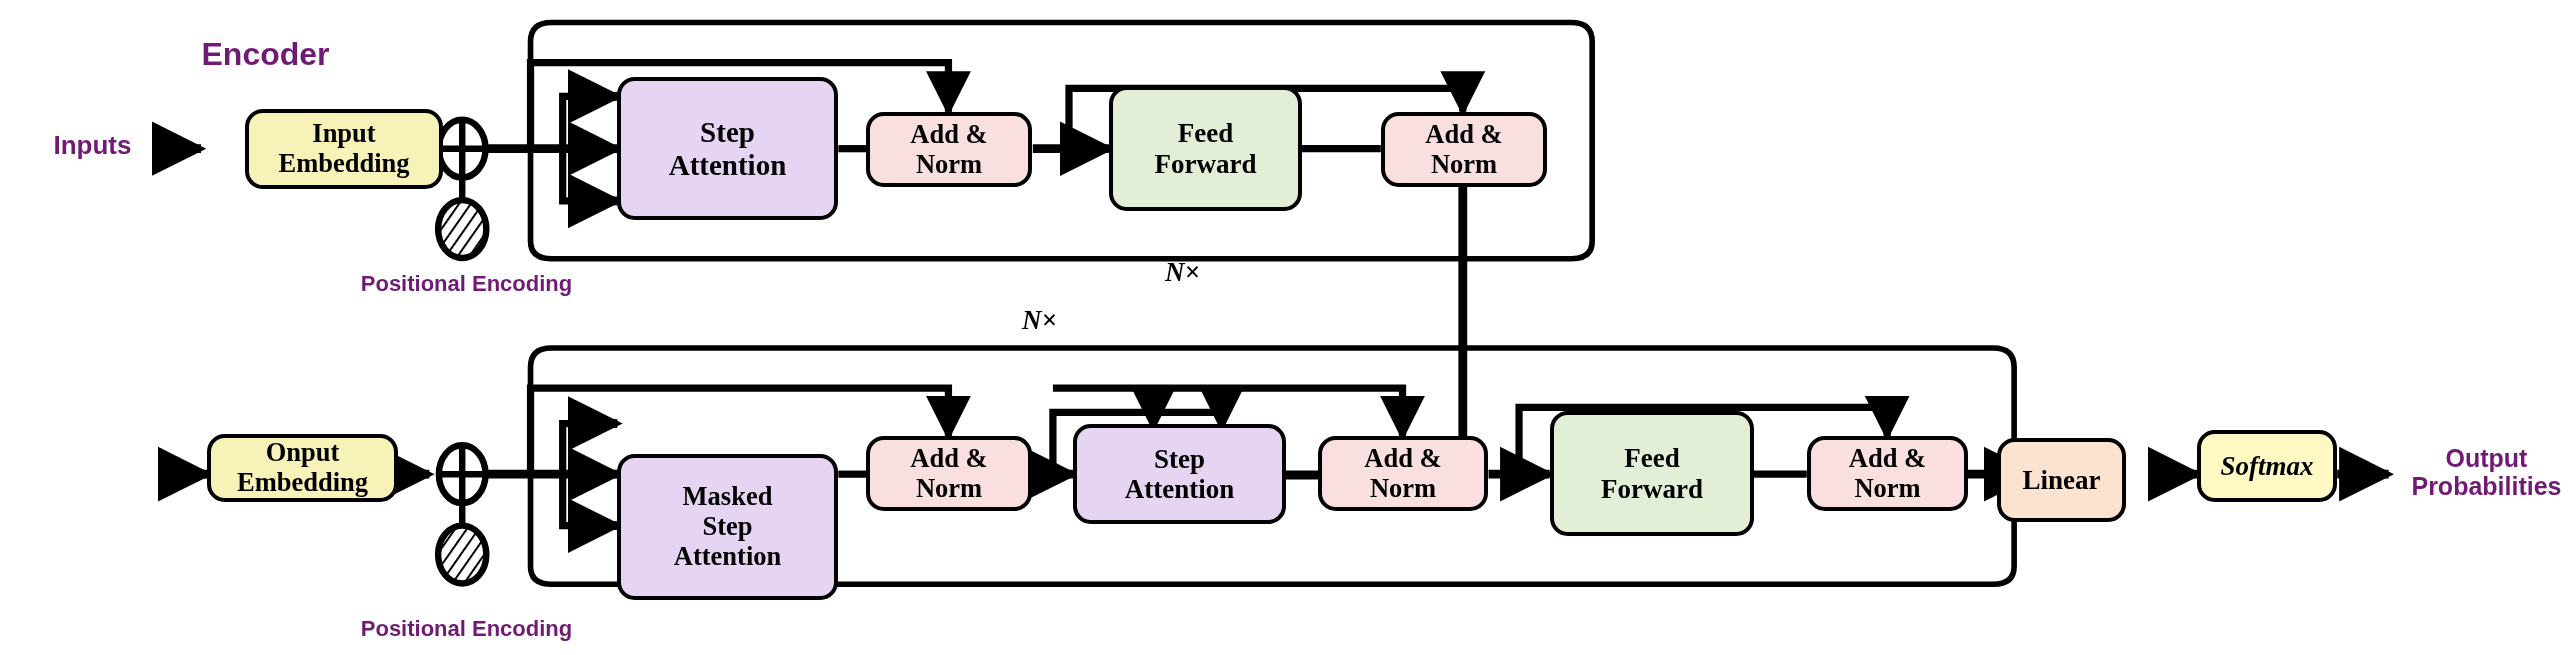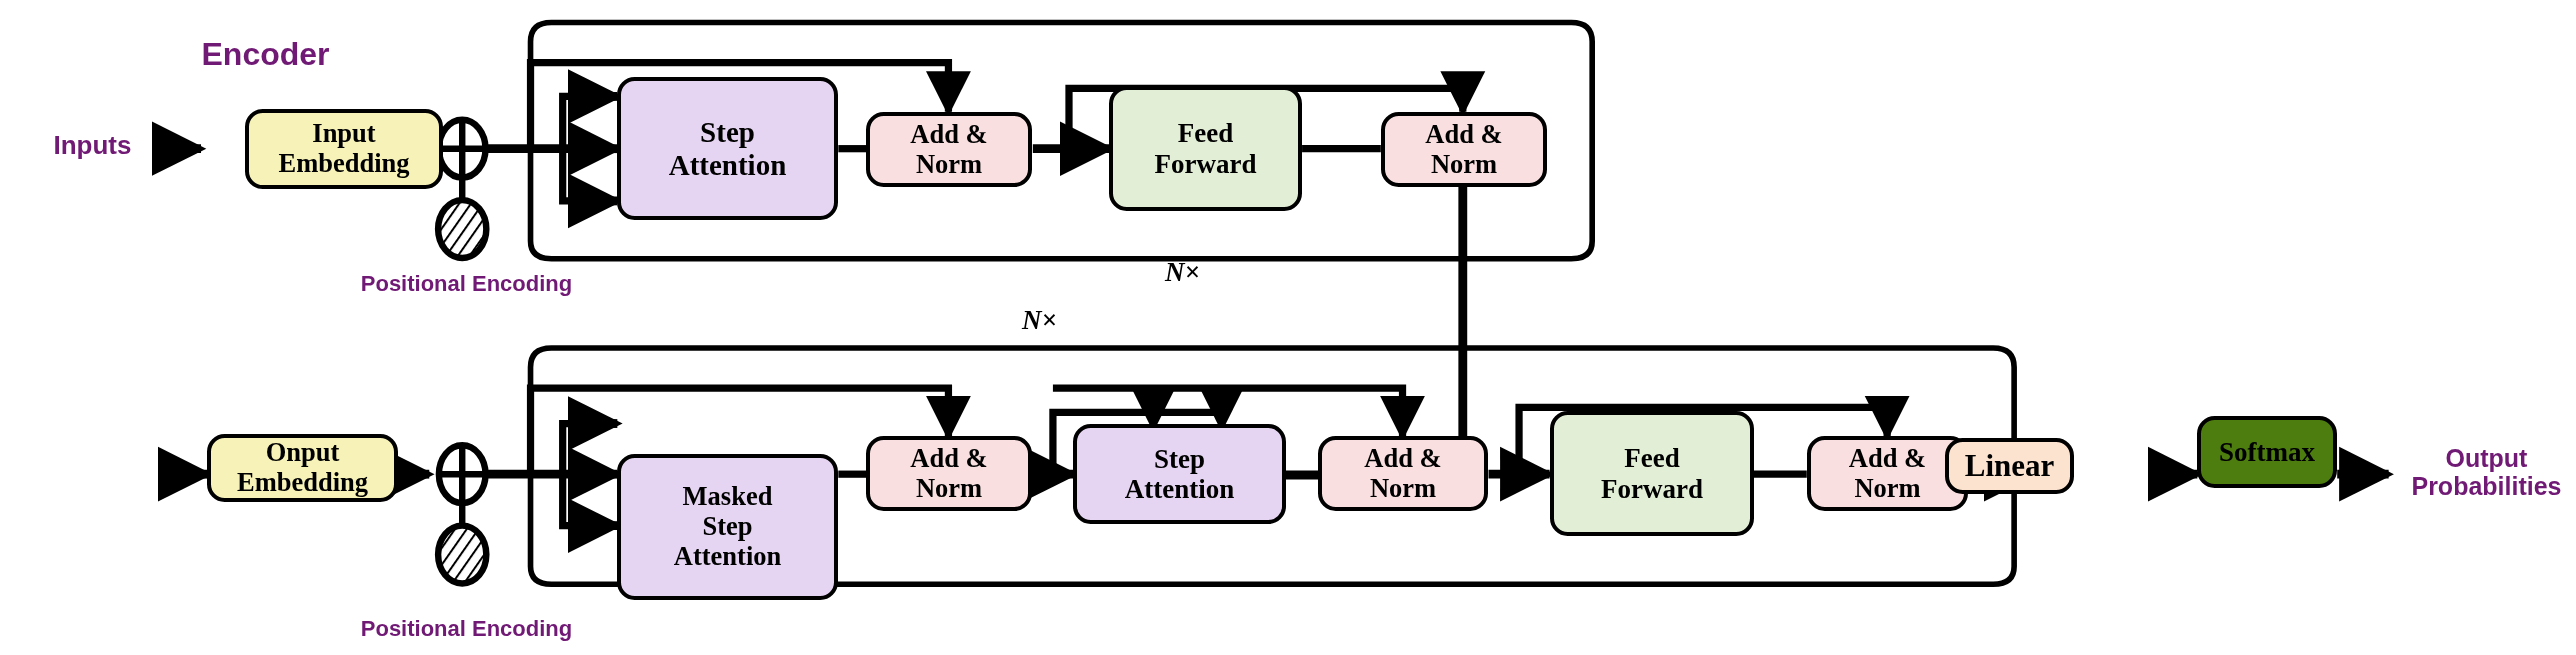--- a/index.html
+++ b/index.html
@@ -188,25 +188,25 @@
   <div class="node" style="left:1550px;top:411px;width:204px;height:125px;background:#e2eed6;font-size:27px;">
     <span>Feed
 Forward</span>
   </div>
 
   <div class="node" style="left:1807px;top:436px;width:161px;height:75px;background:#f9dfe0;font-size:26.5px;">
     <span>Add &amp;
 Norm</span>
   </div>
 
-  <div class="node" style="left:1945px;top:438px;width:129px;height:56px;background:#fbe3d0;font-size:31px;">
+  <div class="node" style="left:1997px;top:438px;width:129px;height:84px;background:#fbe3d0;font-size:27px;">
     <span>Linear</span>
   </div>
 
-  <div class="node" style="left:2197px;top:416px;width:140px;height:72px;background:#4d7c0f;font-size:27px;">
+  <div class="node" style="left:2197px;top:430px;width:140px;height:72px;background:#fef9c3;font-size:27px;font-style:italic;">
     <span>Softmax</span>
   </div>
 
   <div class="lbl" style="left:2394px;top:444px;width:185px;font-size:25px;">Output
 Probabilities</div>
 
 </div>
 
 
 </body></html>

